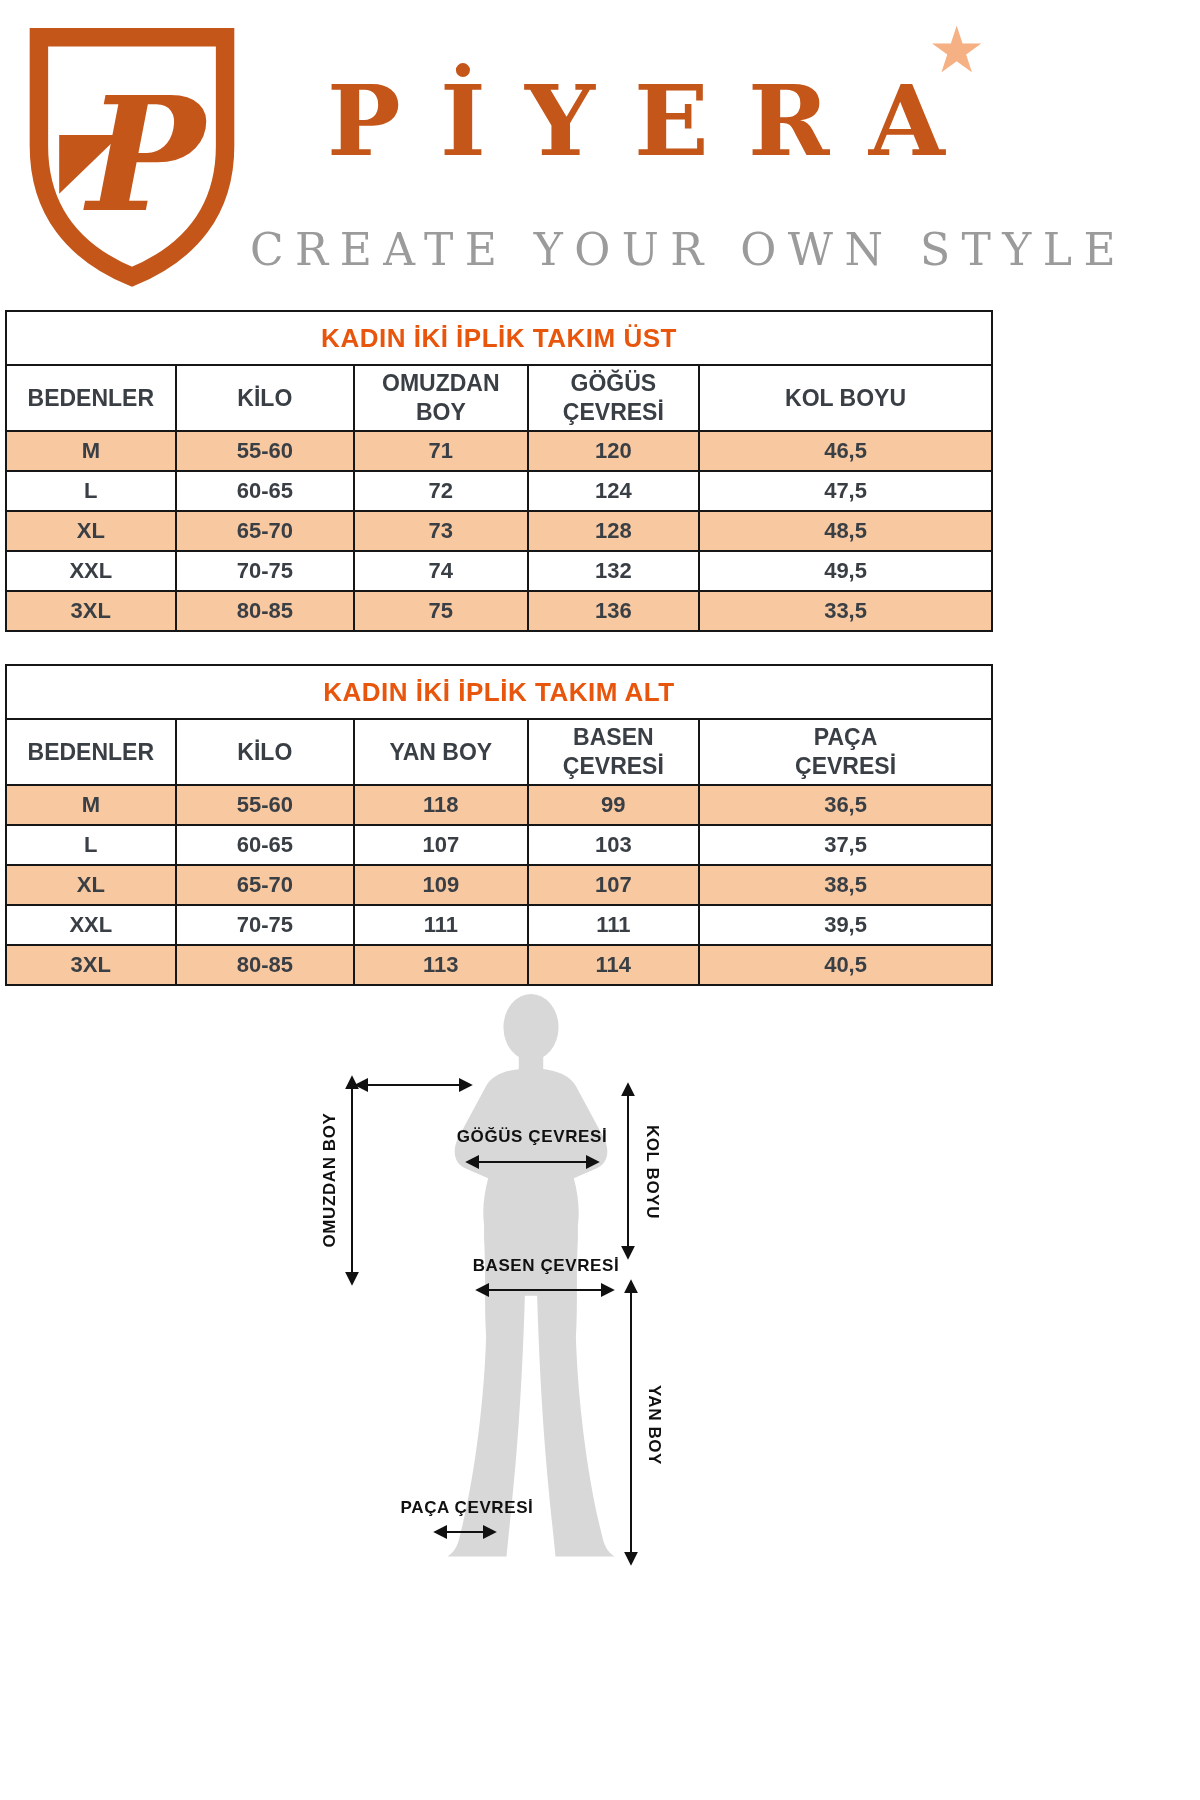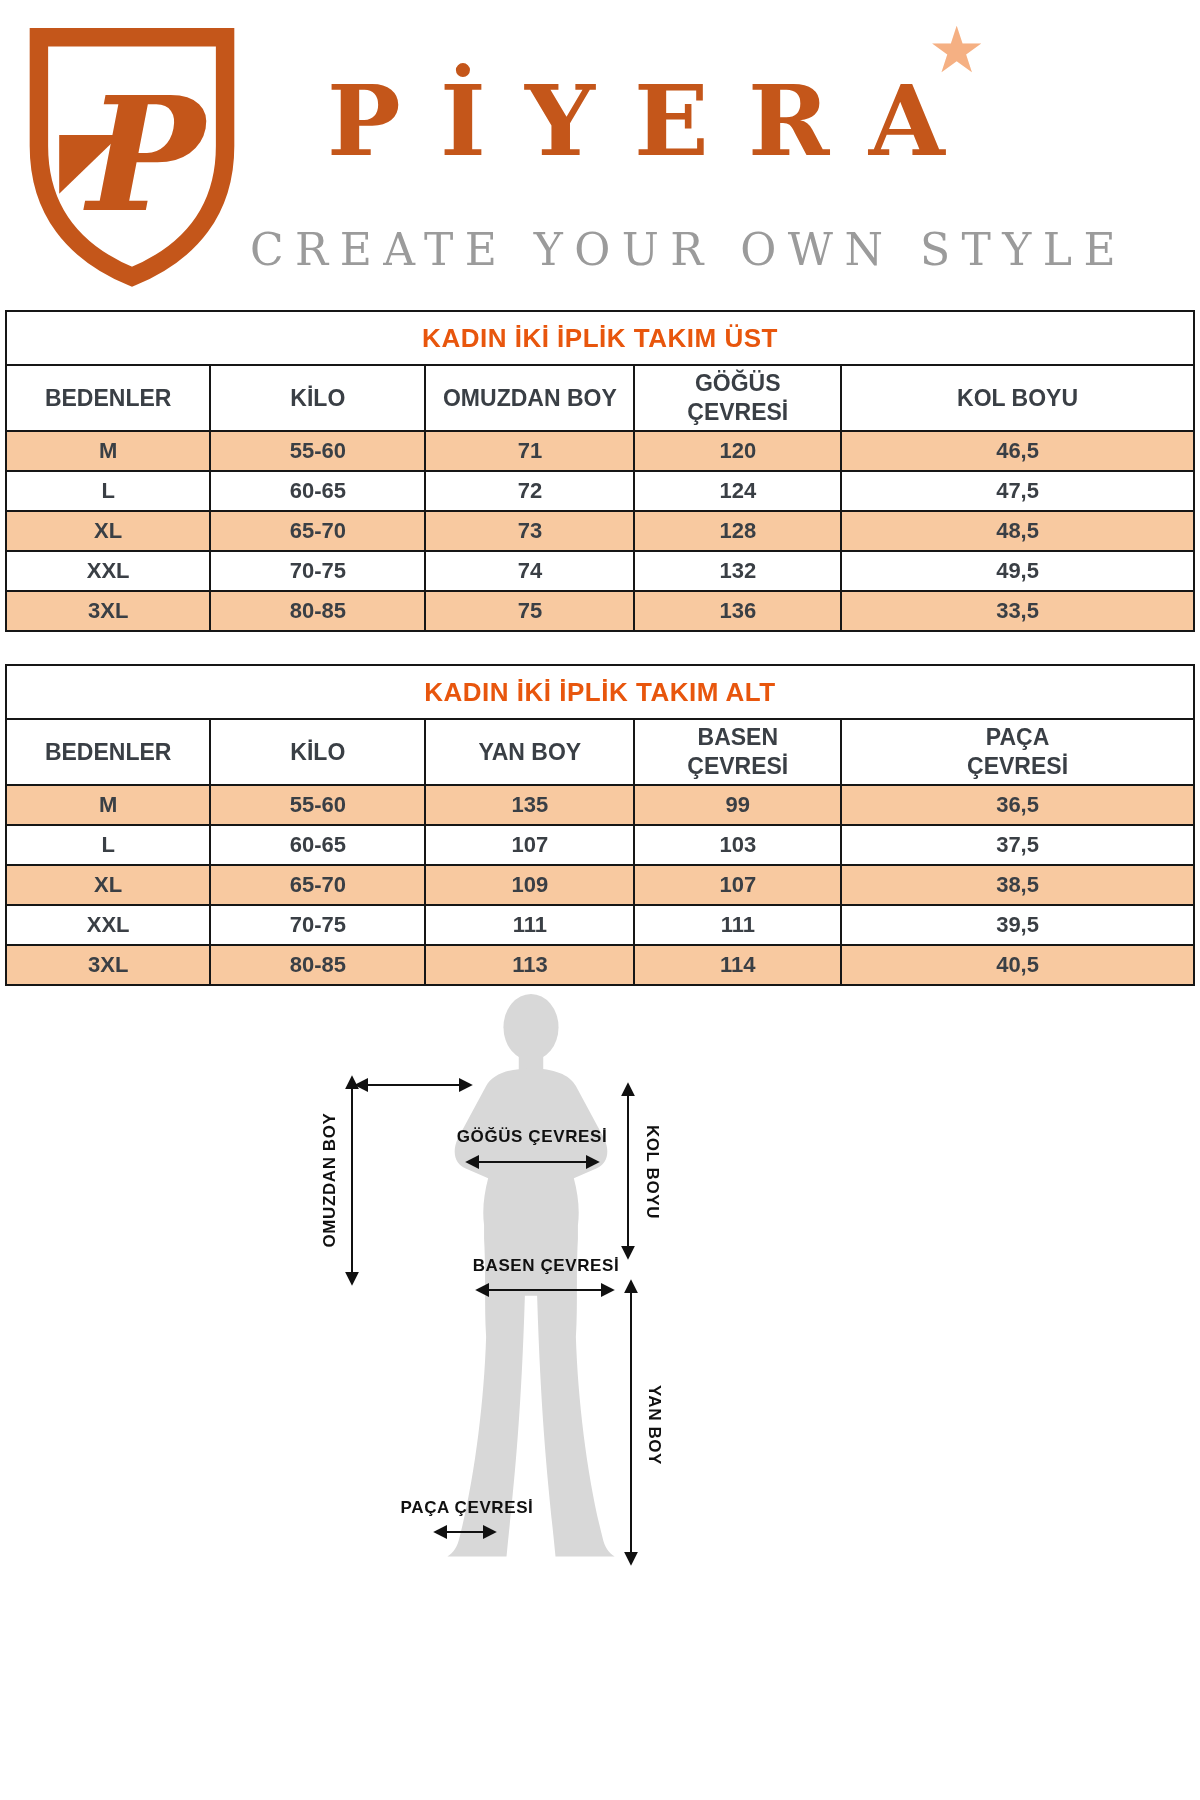--- a/index.html
+++ b/index.html
@@ -14,21 +14,21 @@
     font-weight:bold;font-size:98px;line-height:1;letter-spacing:0.40em;
     color:#C4561A;white-space:nowrap;margin-left:31px;
   }
   .slogan{
     position:absolute;left:250px;top:228px;font-family:"DejaVu Serif",serif;
     font-size:44px;line-height:1;letter-spacing:0.26em;color:#9b9b9b;white-space:nowrap;
   }
   .star{position:absolute;left:928px;top:18px;font-size:64px;line-height:1;color:#F5B083}
   
   table.size-table{
-    position:absolute;left:5px;width:1190px;border-collapse:collapse;
+    position:absolute;left:5px;width:988px;border-collapse:collapse;
     table-layout:fixed;text-align:center;
   }
   .size-table th,.size-table td{border:2px solid #161616;padding:0 4px;}
   .table-title{
     height:52px;font-size:26px;font-weight:bold;color:#E8560D;letter-spacing:0.5px;
   }
   .header-row th{
     height:64px;font-size:23px;font-weight:bold;color:#3a3f45;
     white-space:pre-line;line-height:1.25;
   }
@@ -140,21 +140,21 @@
       <th>BASEN
 ÇEVRESİ</th>
       <th>PAÇA
 ÇEVRESİ</th>
     </tr>
   </thead>
   <tbody>
     <tr class="hl">
       <td>M</td>
       <td>55-60</td>
-      <td>135</td>
+      <td>118</td>
       <td>99</td>
       <td>36,5</td>
     </tr>
     <tr>
       <td>L</td>
       <td>60-65</td>
       <td>107</td>
       <td>103</td>
       <td>37,5</td>
     </tr>

